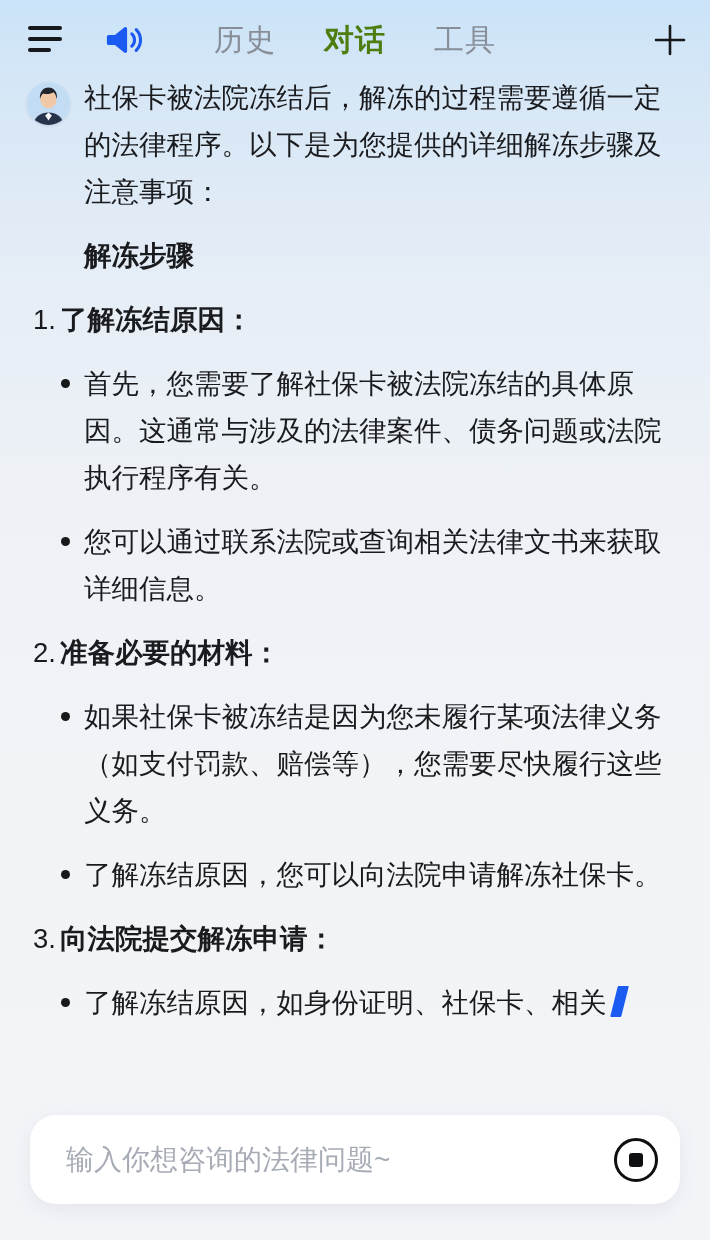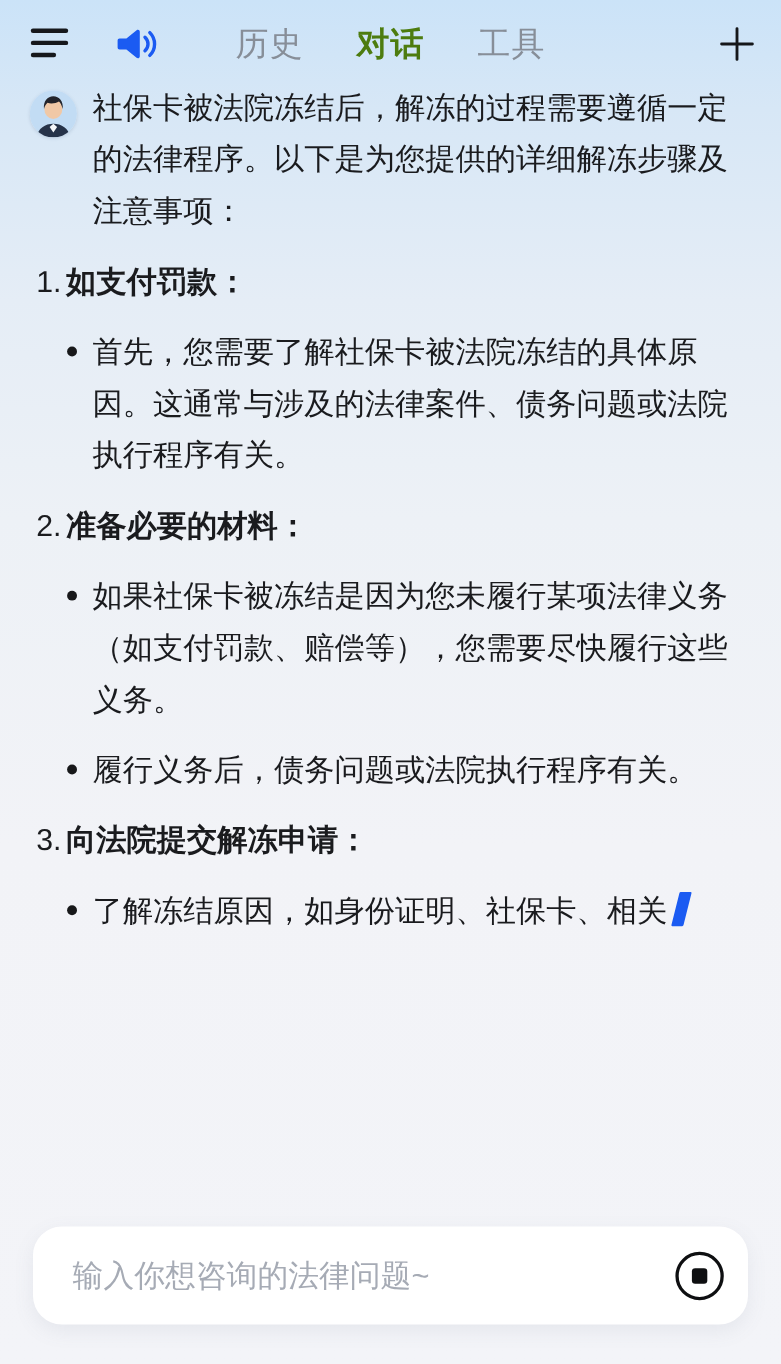--- a/index.html
+++ b/index.html
@@ -84,43 +84,48 @@
       <ellipse cx="21.5" cy="17" rx="8.2" ry="9.2" fill="#f0c8a6"></ellipse>
       <path d="M13 17c-.8-7 3.2-11.6 8.5-11.6S30.8 10 30 17c-1.2-4.2-2.2-5.6-3.4-6.8-2.6 1.8-7.6 2.4-10.4 1.2-1.6 1.4-2.4 2.8-3.2 5.6z" fill="#23242b"></path>
       <path d="M6 43c1.6-8.6 8-12.6 15.5-12.6S35.4 34.4 37 43z" fill="#263349"></path>
       <path d="M21.5 30.4l-3.4 3 3.4 5 3.4-5z" fill="#f5f7fa"></path>
     </svg>
   </div>
 
   <div class="msg-body">
     <div class="blk blk-p">社保卡被法院冻结后，解冻的过程需要遵循一定的法律程序。以下是为您提供的详细解冻步骤及注意事项：</div>
 
+    <div class="blk blk-h">解冻步骤</div>
 
     <div class="blk blk-num">
-      <span class="num">1.</span><span class="num-title">如支付罚款：</span>
+      <span class="num">1.</span><span class="num-title">了解冻结原因：</span>
     </div>
 
     <div class="blk blk-li">
       <span class="dot"></span>
       <span>首先，您需要了解社保卡被法院冻结的具体原因。这通常与涉及的法律案件、债务问题或法院执行程序有关。</span>
     </div>
 
+    <div class="blk blk-li">
+      <span class="dot"></span>
+      <span>您可以通过联系法院或查询相关法律文书来获取详细信息。</span>
+    </div>
 
     <div class="blk blk-num">
       <span class="num">2.</span><span class="num-title">准备必要的材料：</span>
     </div>
 
     <div class="blk blk-li">
       <span class="dot"></span>
       <span>如果社保卡被冻结是因为您未履行某项法律义务（如支付罚款、赔偿等），您需要尽快履行这些义务。</span>
     </div>
 
     <div class="blk blk-li">
       <span class="dot"></span>
-      <span>履行义务后，债务问题或法院执行程序有关。</span>
+      <span>了解冻结原因，您可以向法院申请解冻社保卡。</span>
     </div>
 
     <div class="blk blk-num">
       <span class="num">3.</span><span class="num-title">向法院提交解冻申请：</span>
     </div>
 
     <div class="blk blk-li">
       <span class="dot"></span>
       <span>了解冻结原因，如身份证明、社保卡、相关</span><span class="caret"></span>
     </div>

